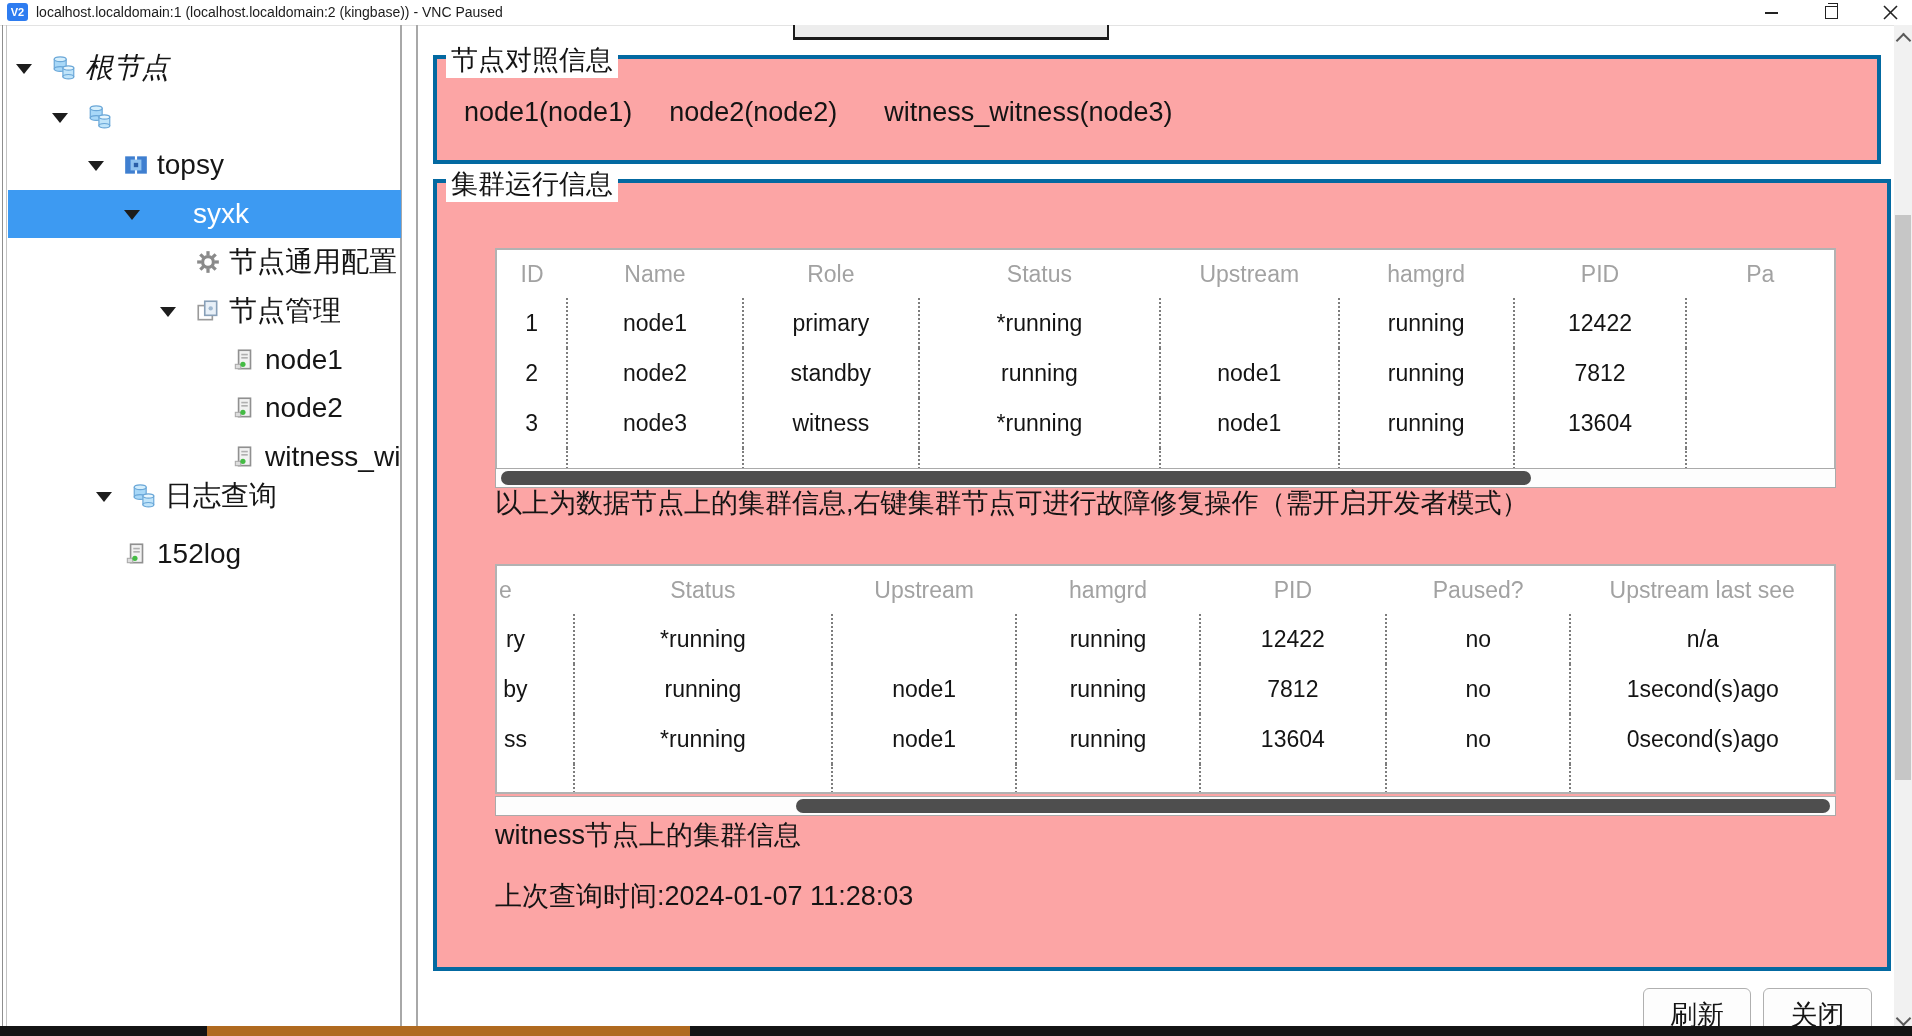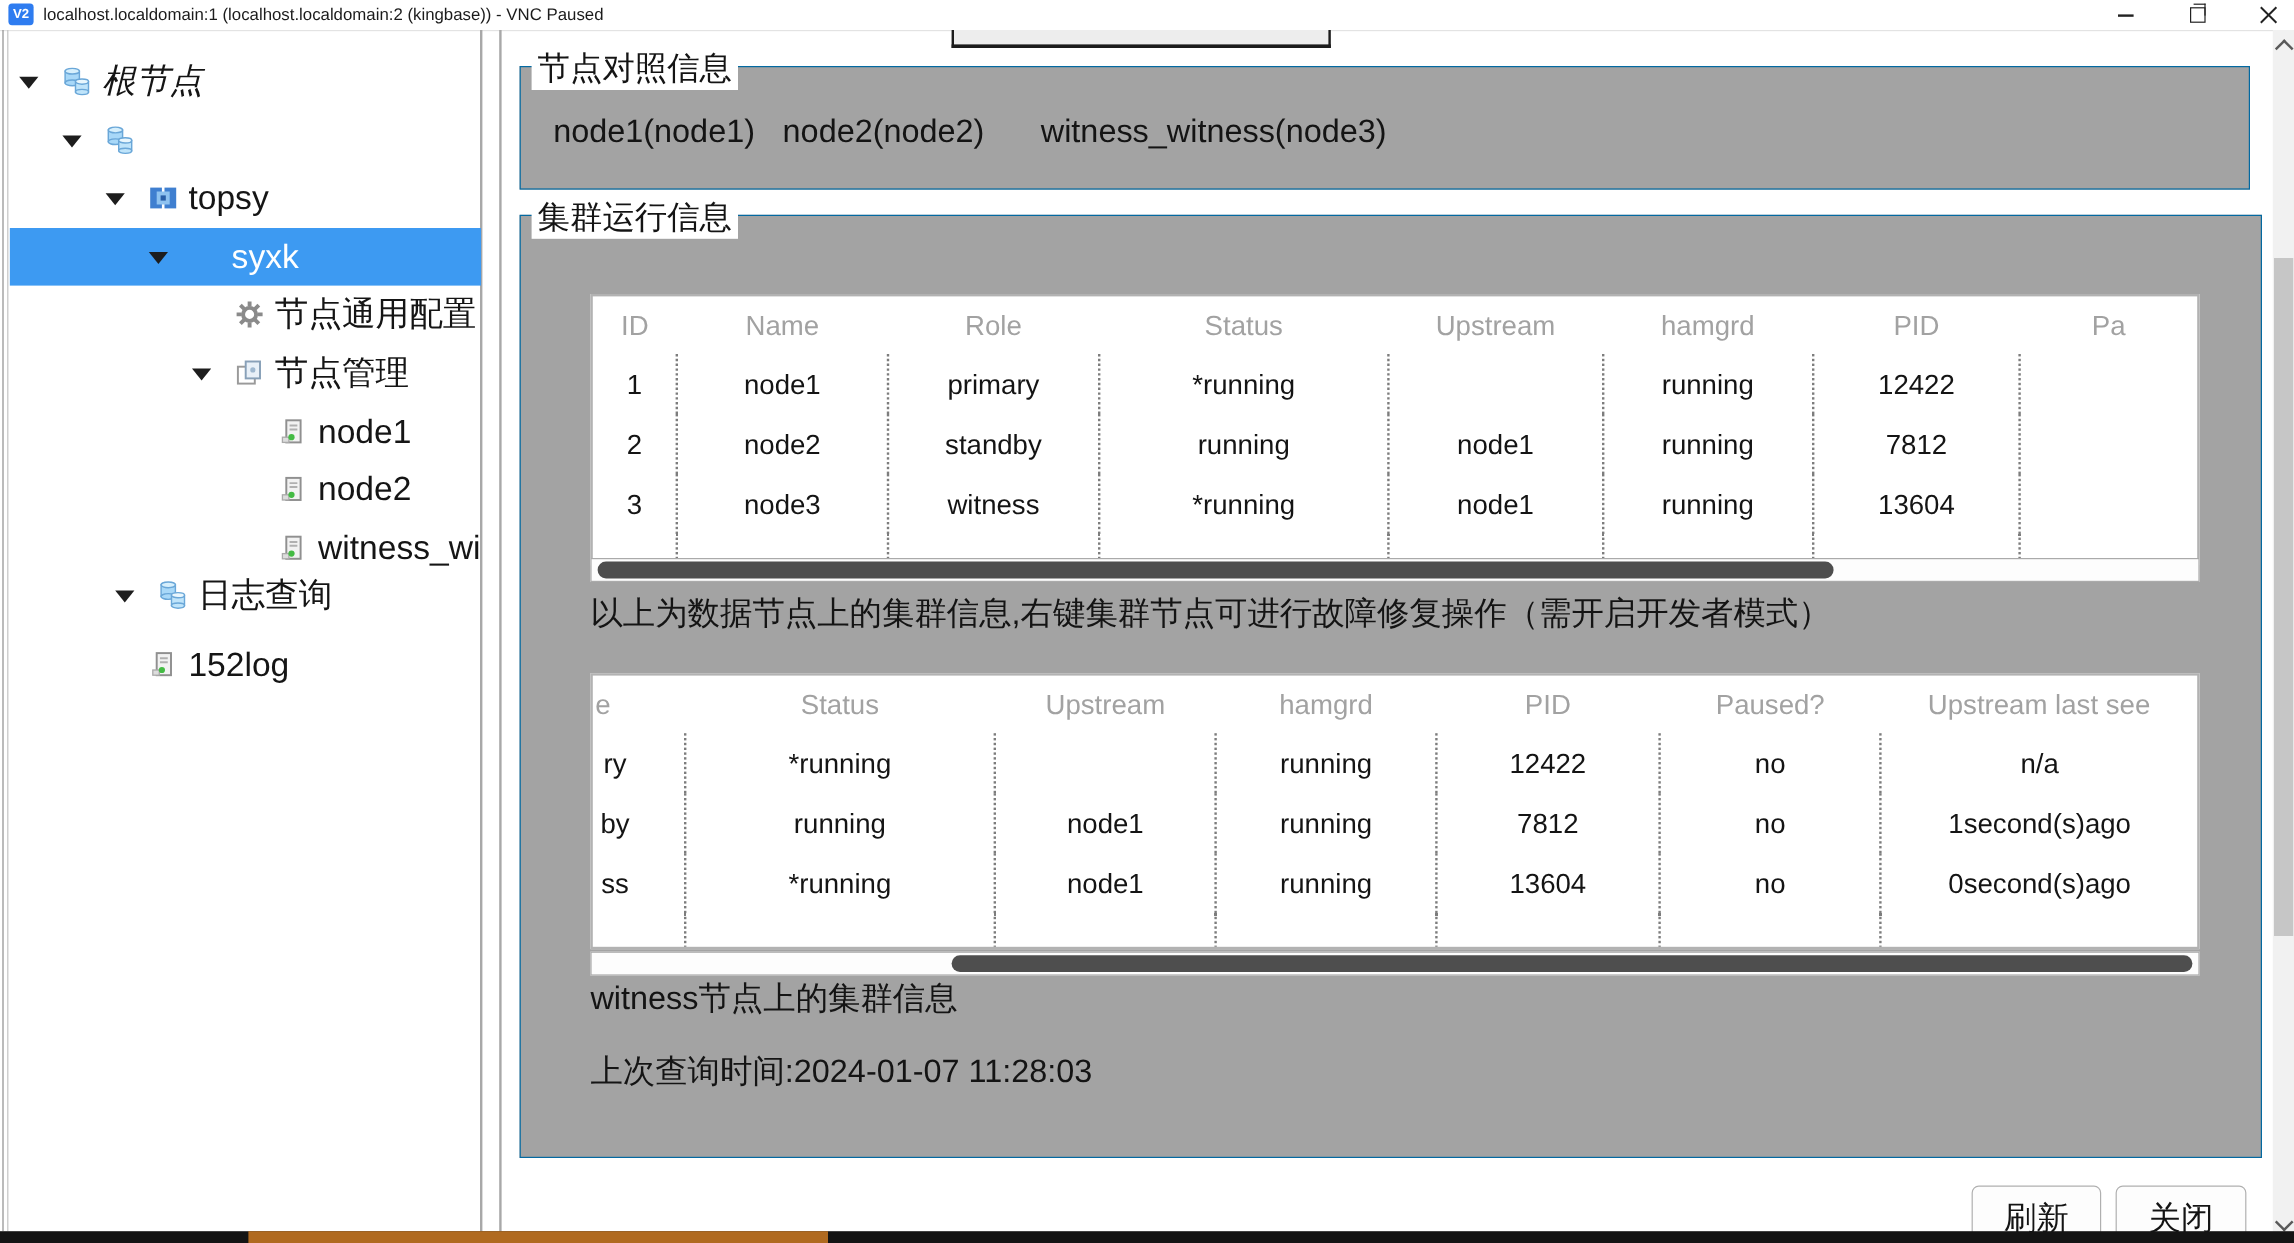--- a/index.html
+++ b/index.html
@@ -36,21 +36,21 @@
             border-top:10px solid #1d1d1d}
   .ticon{position:absolute;top:11px;width:26px;height:26px}
   .ticon svg{width:26px;height:26px;display:block}
   .tlabel{position:absolute;top:0;line-height:48px;font-size:28px;color:#151515;white-space:nowrap}
 
   
   #clipped-top-widget{left:793px;top:25px;width:312px;height:12px;background:#ededed;
         border-left:2px solid #1c1c1c;border-right:2px solid #1c1c1c;border-bottom:3px solid #1c1c1c}
 
   
-  .groupbox{position:absolute;border:1px solid #0369a1;background:#a3a3a3}
+  .groupbox{position:absolute;border:4px solid #0369a1;background:#fca5a5}
   #gb-mapping{left:433px;top:55px;width:1440px;height:101px}
   #gb-cluster{left:433px;top:179px;width:1450px;height:784px}
   .gb-label{position:absolute;top:-17px;left:9px;background:#fff;padding:0 5px;
             font-size:27px;color:#141414;white-space:nowrap}
 
   #mapping-row{left:27px;top:38px;display:flex;font-size:27px;white-space:nowrap}
 
   
   .tblwrap{position:absolute;border:2px solid #b2b2b2;overflow:hidden;background:#fff;box-sizing:border-box}
   #t1wrap{left:58px;top:65px;width:1341px;height:226px}
@@ -66,21 +66,21 @@
   
   .hscroll{position:absolute;left:58px;width:1341px;height:20px;border:1px solid #aaa;
            background:#fdfdfd;box-sizing:border-box}
   #hscroll1{top:285px}
   #hscroll2{top:613px}
   .hthumb{position:absolute;top:2px;height:14px;background:#4e4e4e;border-radius:7px}
   #hthumb1{left:5px;width:1030px}
   #hthumb2{left:300px;width:1034px}
 
   .note{position:absolute;left:58px;font-size:27px;color:#141414;white-space:nowrap}
-  #data-note{top:313px}
+  #data-note{top:302px}
   #witness-note{top:634px}
   #last-query{top:695px}
 
   
   .pushbtn{position:absolute;top:988px;height:52px;border:1px solid #b0b0b0;border-radius:6px;
            background:#fdfdfd;font-size:27px;display:flex;align-items:center;justify-content:center;z-index:1}
   #btn-refresh{left:1643px;width:106px}
   #btn-closepg{left:1763px;width:107px}
 
   
@@ -261,21 +261,21 @@
       <span class="tlabel" style="left: 149px;">152log</span>
     </div>
   </div>
 
 <div class="abs" id="clipped-top-widget"></div>
 
 <div class="groupbox" id="gb-mapping">
   <div class="gb-label">节点对照信息</div>
   <div class="abs" id="mapping-row">
       <span class="map-entry" style="margin-left: 0px;">node1(node1)</span>
-      <span class="map-entry" style="margin-left: 23px;">node2(node2)</span>
+      <span class="map-entry" style="margin-left: 37px;">node2(node2)</span>
       <span class="map-entry" style="margin-left: 47px;">witness_witness(node3)</span>
     </div>
 </div>
 
 <div class="groupbox" id="gb-cluster">
   <div class="gb-label">集群运行信息</div>
 
   <div class="tblwrap" id="t1wrap">
     <table id="table1">
         <colgroup>

